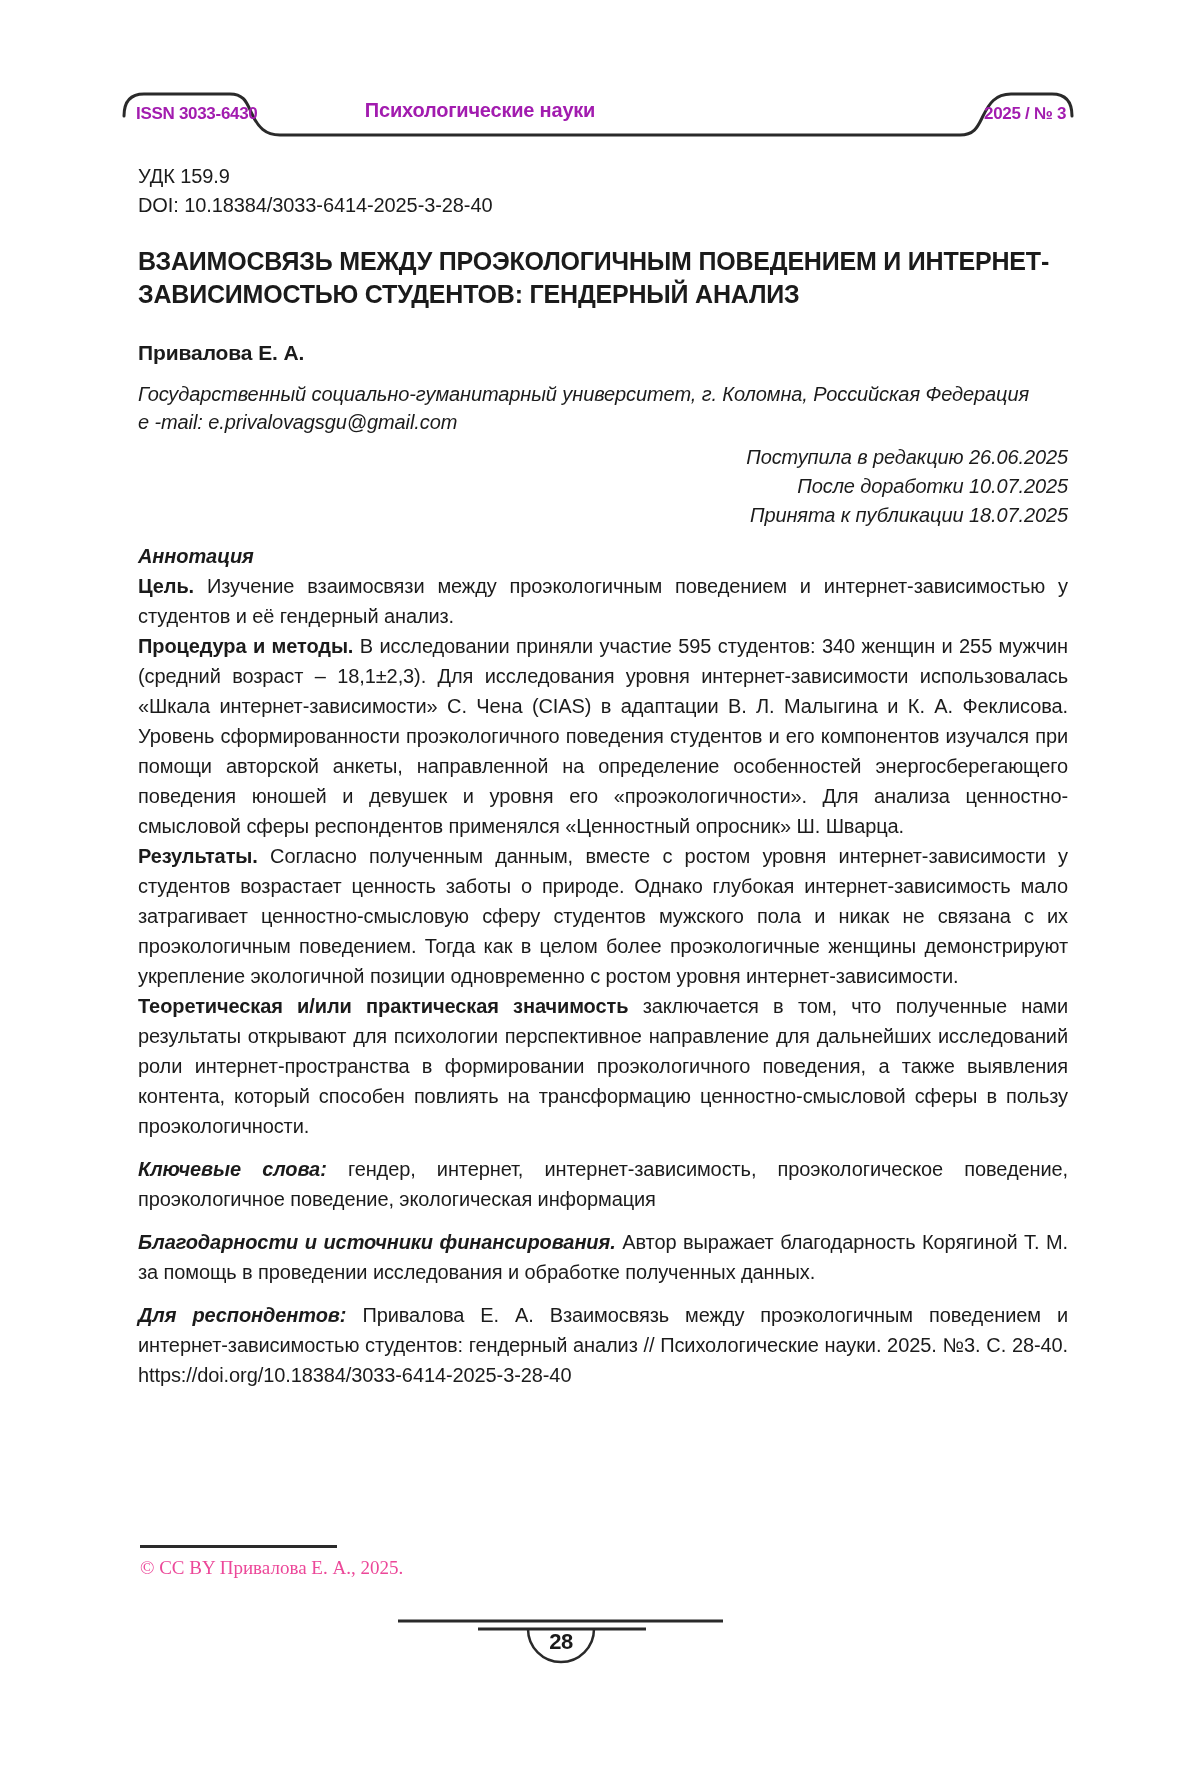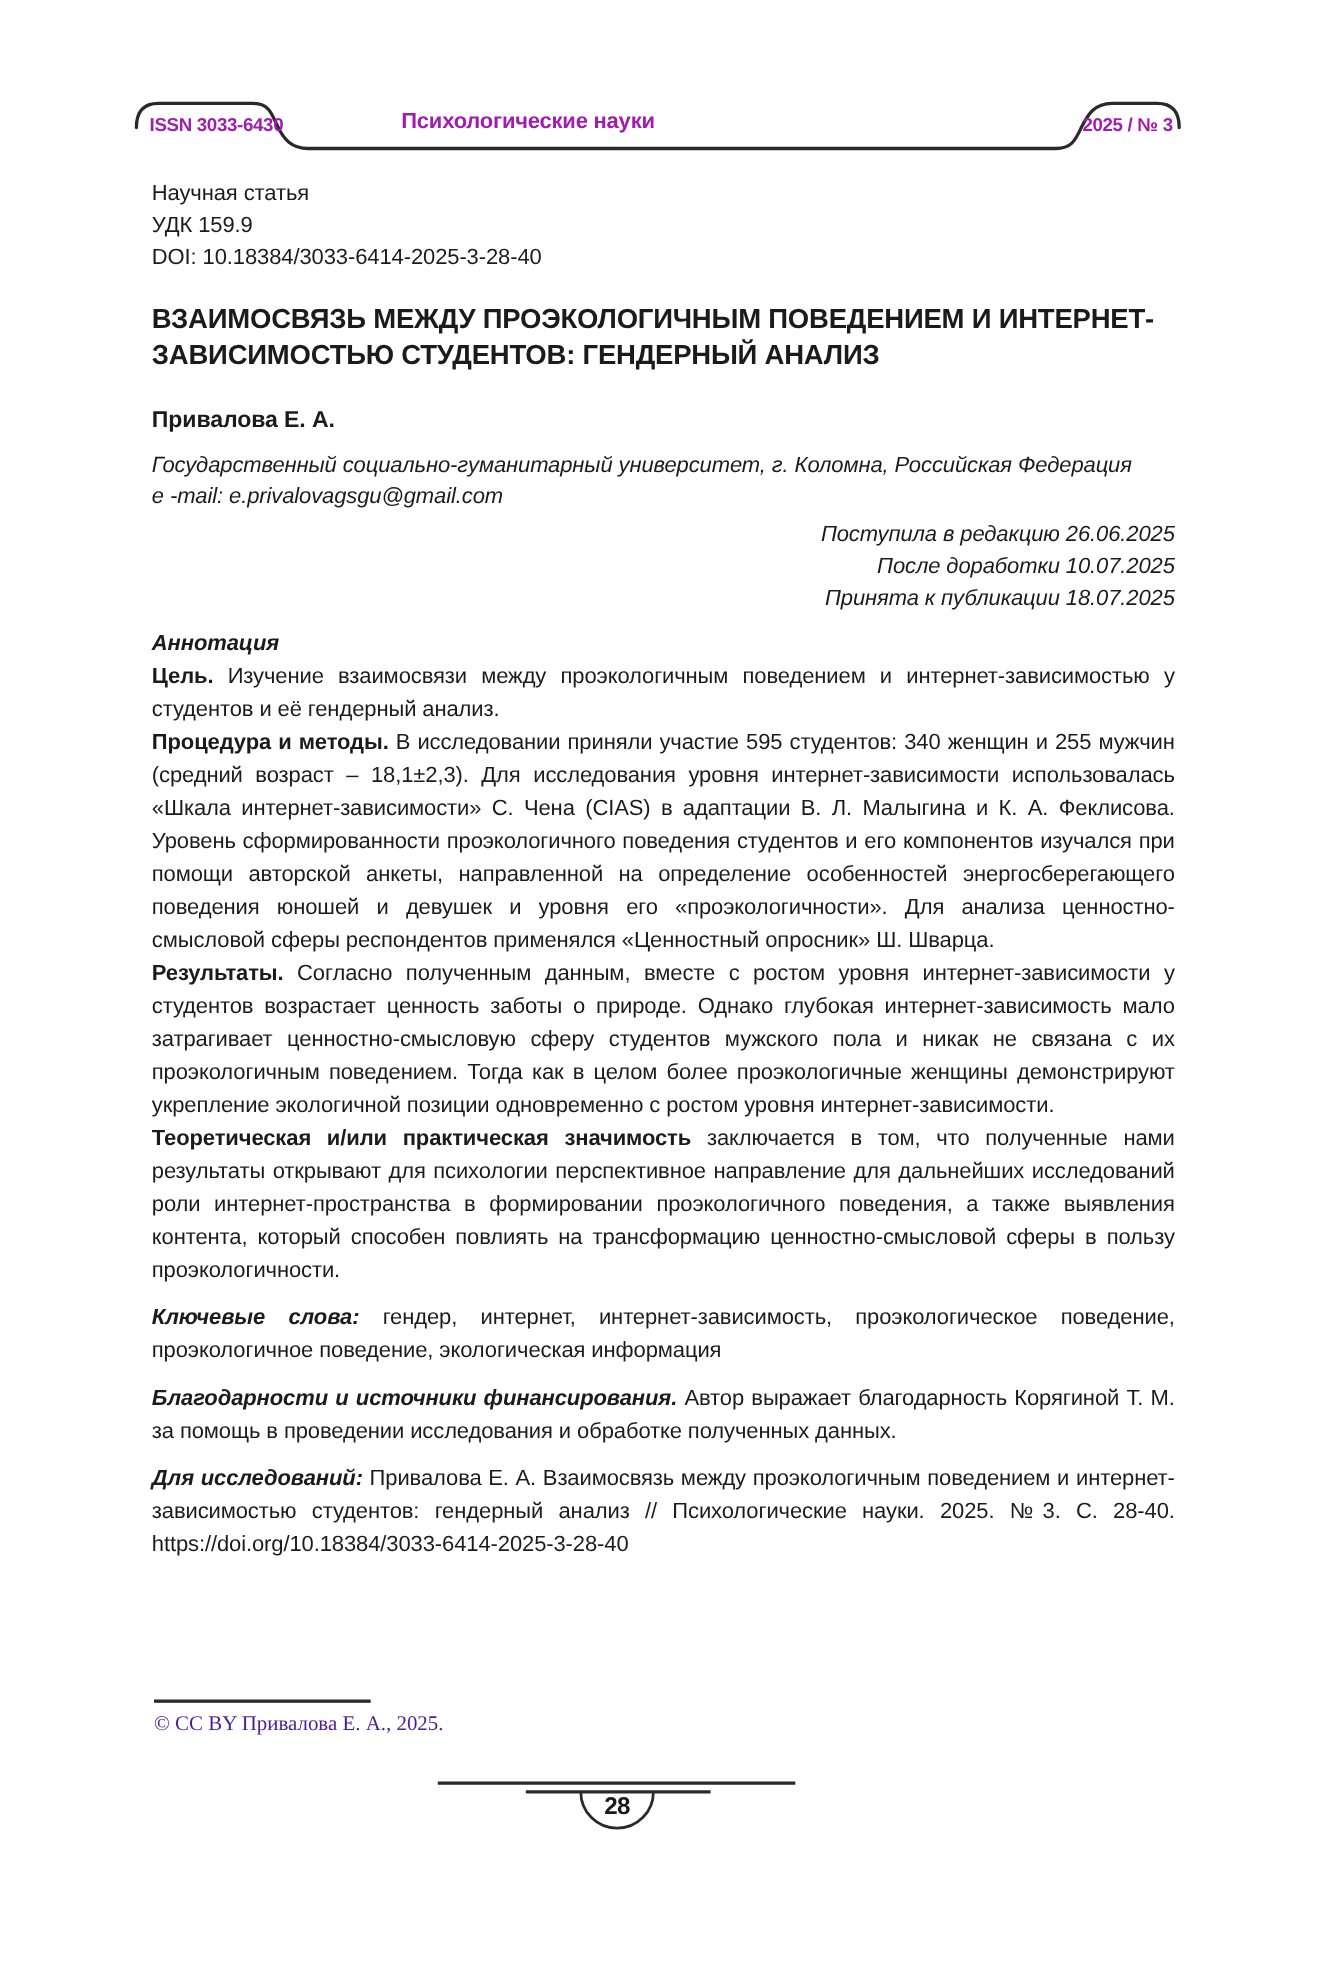--- a/index.html
+++ b/index.html
@@ -44,21 +44,21 @@
   .lead-bold { font-weight: 700; }
   .lead-bold-italic { font-weight: 700; font-style: italic; }
   .kv-par { margin-top: 13px; text-align: justify; line-height: 30px; }
   
   .footnote { position: absolute; left: 140px; top: 1545px; }
   .footnote-rule { width: 197px; height: 3px; background: #2a2a2a; }
   .footnote-text {
     margin-top: 9px;
     font-family: "Liberation Serif", serif;
     font-size: 19px;
-    color: #4c1d95;
+    color: #ec4899;
   }
   
   .pagefoot-svg { position: absolute; left: 380px; top: 1608px; }
   .page-number {
     position: absolute;
     left: 541px; top: 1629px;
     width: 40px;
     text-align: center;
     font-size: 22px;
     font-weight: 700;
@@ -72,21 +72,20 @@
 
   <svg class="runhead-svg" width="962" height="70" viewBox="0 0 962 70" aria-hidden="true">
     <path d="M 6 34 Q 6 12 26 12 L 112 12 C 127 12 129 22 134 32 C 140 45 147 53 162 53 L 842 53 C 857 53 860 44 865 34 C 871 22 877 12 893 12 L 934 12 Q 954 12 954 34" fill="none" stroke="#2a2a2a" stroke-width="3" stroke-linecap="round"></path>
   </svg>
   <div class="runhead-text issn">ISSN 3033-6430</div>
   <div class="runhead-text journal">Психологические науки</div>
   <div class="runhead-text issue">2025 / № 3</div>
 
   <div class="main">
 
-    <p class="meta-line">Научная статья</p>
     <p class="meta-line">УДК 159.9</p>
     <p class="meta-line">DOI: 10.18384/3033-6414-2025-3-28-40</p>
 
     <h1 class="article-title">ВЗАИМОСВЯЗЬ МЕЖДУ ПРОЭКОЛОГИЧНЫМ ПОВЕДЕНИЕМ И ИНТЕРНЕТ-ЗАВИСИМОСТЬЮ СТУДЕНТОВ: ГЕНДЕРНЫЙ АНАЛИЗ</h1>
 
     <p class="author-name">Привалова Е. А.</p>
 
     <div class="affiliation-block">
       <p>Государственный социально-гуманитарный университет, г. Коломна, Российская Федерация</p>
       <p>e -mail: e.privalovagsgu@gmail.com</p>
@@ -104,21 +103,21 @@
       <p><span class="lead-bold">Цель.</span> <span>Изучение взаимосвязи между проэкологичным поведением и интернет-зависимостью у студентов и её гендерный анализ.</span></p>
       <p><span class="lead-bold">Процедура и методы.</span> <span>В исследовании приняли участие 595 студентов: 340 женщин и 255 мужчин (средний возраст – 18,1±2,3). Для исследования уровня интернет-зависимости использовалась «Шкала интернет-зависимости» С. Чена (CIAS) в адаптации В. Л. Малыгина и К. А. Феклисова. Уровень сформированности проэкологичного поведения студентов и его компонентов изучался при помощи авторской анкеты, направленной на определение особенностей энергосберегающего поведения юношей и девушек и уровня его «проэкологичности». Для анализа ценностно-смысловой сферы респондентов применялся «Ценностный опросник» Ш. Шварца.</span></p>
       <p><span class="lead-bold">Результаты.</span> <span>Согласно полученным данным, вместе с ростом уровня интернет-зависимости у студентов возрастает ценность заботы о природе. Однако глубокая интернет-зависимость мало затрагивает ценностно-смысловую сферу студентов мужского пола и никак не связана с их проэкологичным поведением. Тогда как в целом более проэкологичные женщины демонстрируют укрепление экологичной позиции одновременно с ростом уровня интернет-зависимости.</span></p>
       <p><span class="lead-bold">Теоретическая и/или практическая значимость</span> <span>заключается в том, что полученные нами результаты открывают для психологии перспективное направление для дальнейших исследований роли интернет-пространства в формировании проэкологичного поведения, а также выявления контента, который способен повлиять на трансформацию ценностно-смысловой сферы в пользу проэкологичности.</span></p>
     </div>
 
     <p class="kv-par"><span class="lead-bold-italic">Ключевые слова:</span> <span>гендер, интернет, интернет-зависимость, проэкологическое поведение, проэкологичное поведение, экологическая информация</span></p>
 
     <p class="kv-par"><span class="lead-bold-italic">Благодарности и источники финансирования.</span> <span>Автор выражает благодарность Корягиной Т. М. за помощь в проведении исследования и обработке полученных данных.</span></p>
 
-    <p class="kv-par"><span class="lead-bold-italic">Для исследований:</span> <span>Привалова Е. А. Взаимосвязь между проэкологичным поведением и интернет-зависимостью студентов: гендерный анализ // Психологические науки. 2025. №3. С. 28-40. https://doi.org/10.18384/3033-6414-2025-3-28-40</span></p>
+    <p class="kv-par"><span class="lead-bold-italic">Для респондентов:</span> <span>Привалова Е. А. Взаимосвязь между проэкологичным поведением и интернет-зависимостью студентов: гендерный анализ // Психологические науки. 2025. №3. С. 28-40. https://doi.org/10.18384/3033-6414-2025-3-28-40</span></p>
 
   </div>
 
   <div class="footnote">
     <div class="footnote-rule"></div>
     <p class="footnote-text">© CC BY Привалова Е. А., 2025.</p>
   </div>
 
   <svg class="pagefoot-svg" width="360" height="62" viewBox="0 0 360 62" aria-hidden="true">
     <line x1="18" y1="13" x2="343" y2="13" stroke="#2a2a2a" stroke-width="3"></line>

